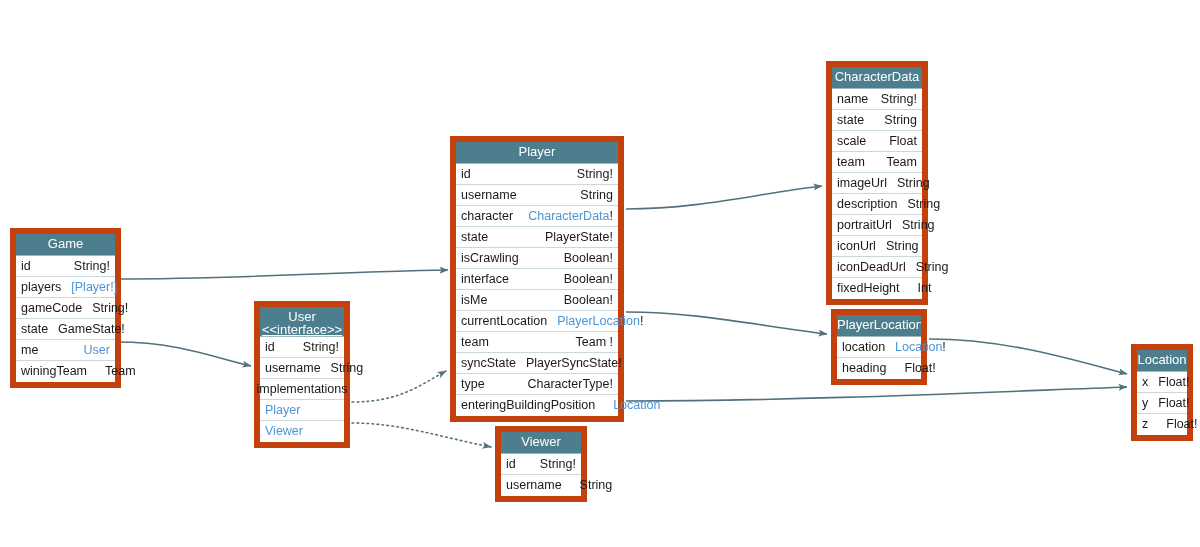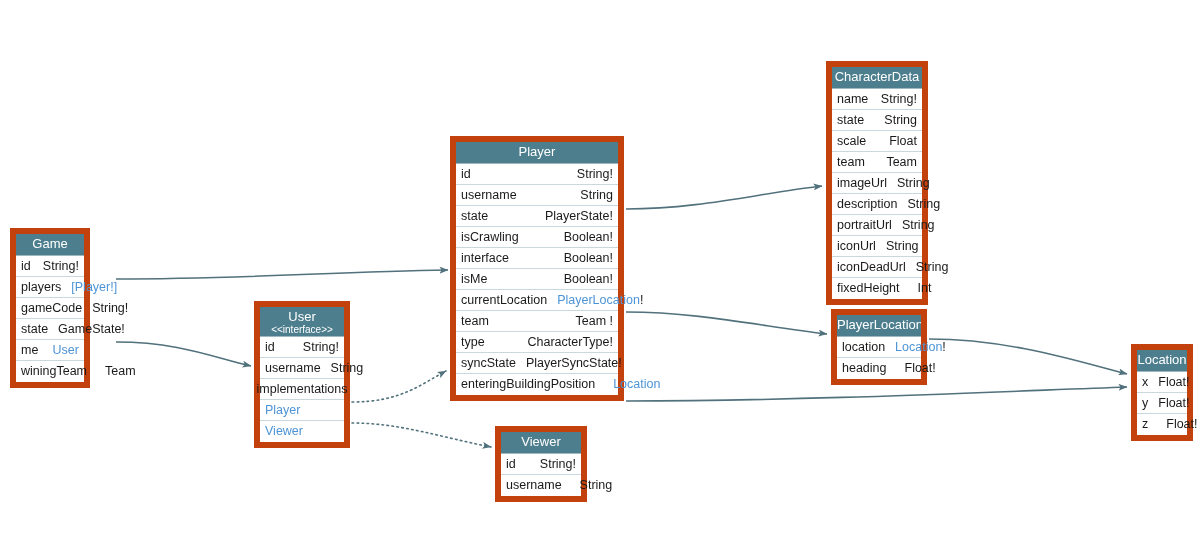--- a/index.html
+++ b/index.html
@@ -55,22 +55,23 @@
     line-height: 1.05;
     padding-top: 2px;
   }
   .entity-header .hdr-name {
     display: block;
     font-size: 13px;
     line-height: 15px;
   }
   .entity-header .hdr-sub {
     display: block;
-    font-size: 10px;
+    font-size: 13px;
     line-height: 12px;
+    text-decoration: underline;
   }
   .row {
     box-sizing: border-box;
     height: 21px;
     line-height: 19px;
     border-bottom: 1px solid #c8d8de;
     display: flex;
     align-items: center;
     justify-content: space-between;
     padding: 9px 5px;
@@ -124,21 +125,21 @@
         <path d="M 116 342 C 180 342, 215 358, 251 366" fill="none" stroke="#51717c" stroke-width="1.6" marker-end="url(#arrowhead)"></path>
         <path d="M 626 209 C 700 209, 760 193, 822 186" fill="none" stroke="#51717c" stroke-width="1.6" marker-end="url(#arrowhead)"></path>
         <path d="M 626 312 C 700 312, 765 327, 827 334" fill="none" stroke="#51717c" stroke-width="1.6" marker-end="url(#arrowhead)"></path>
         <path d="M 626 401 C 800 401, 990 392, 1127 387" fill="none" stroke="#51717c" stroke-width="1.6" marker-end="url(#arrowhead)"></path>
         <path d="M 929 339 C 1010 339, 1080 362, 1127 374" fill="none" stroke="#51717c" stroke-width="1.6" marker-end="url(#arrowhead)"></path>
         <path d="M 352 402 C 400 402, 420 385, 446 371" fill="none" stroke="#51717c" stroke-width="1.6" stroke-dasharray="1.6 3.4" stroke-linecap="round" marker-end="url(#arrowhead-dotted)"></path>
         <path d="M 352 423 C 400 423, 440 437, 491 447" fill="none" stroke="#51717c" stroke-width="1.6" stroke-dasharray="1.6 3.4" stroke-linecap="round" marker-end="url(#arrowhead-dotted)"></path>
       </g>
   </svg>
   <div id="entity-layer">
-      <div class="entity" style="left: 10px; top: 228px; width: 80px;">
+      <div class="entity" style="left: 10px; top: 228px; width: 111px;">
         <div class="entity-header">Game</div>
         <div class="row">
           <span class="fname">id</span>
           <span class="ftype">String!</span>
         </div>
         <div class="row">
           <span class="fname">players</span>
           <span class="ftype"><span class="link">[Player!]</span></span>
         </div>
         <div class="row">
@@ -185,20 +186,24 @@
         <div class="entity-header">Player</div>
         <div class="row">
           <span class="fname">id</span>
           <span class="ftype">String!</span>
         </div>
         <div class="row">
           <span class="fname">username</span>
           <span class="ftype">String</span>
         </div>
         <div class="row">
+          <span class="fname">character</span>
+          <span class="ftype"><span class="link">CharacterData</span><span class="bang">!</span></span>
+        </div>
+        <div class="row">
           <span class="fname">state</span>
           <span class="ftype">PlayerState!</span>
         </div>
         <div class="row">
           <span class="fname">isCrawling</span>
           <span class="ftype">Boolean!</span>
         </div>
         <div class="row">
           <span class="fname">interface</span>
           <span class="ftype">Boolean!</span>
@@ -209,26 +214,26 @@
         </div>
         <div class="row">
           <span class="fname">currentLocation</span>
           <span class="ftype"><span class="link">PlayerLocation</span><span class="bang">!</span></span>
         </div>
         <div class="row">
           <span class="fname">team</span>
           <span class="ftype">Team !</span>
         </div>
         <div class="row">
+          <span class="fname">syncState</span>
+          <span class="ftype">PlayerSyncState!</span>
+        </div>
+        <div class="row">
           <span class="fname">type</span>
           <span class="ftype">CharacterType!</span>
-        </div>
-        <div class="row">
-          <span class="fname">syncState</span>
-          <span class="ftype">PlayerSyncState!</span>
         </div>
         <div class="row">
           <span class="fname">enteringBuildingPosition</span>
           <span class="ftype"><span class="link">Location</span></span>
         </div>
       </div>
       <div class="entity" style="left: 495px; top: 426px; width: 92px;">
         <div class="entity-header">Viewer</div>
         <div class="row">
           <span class="fname">id</span>

